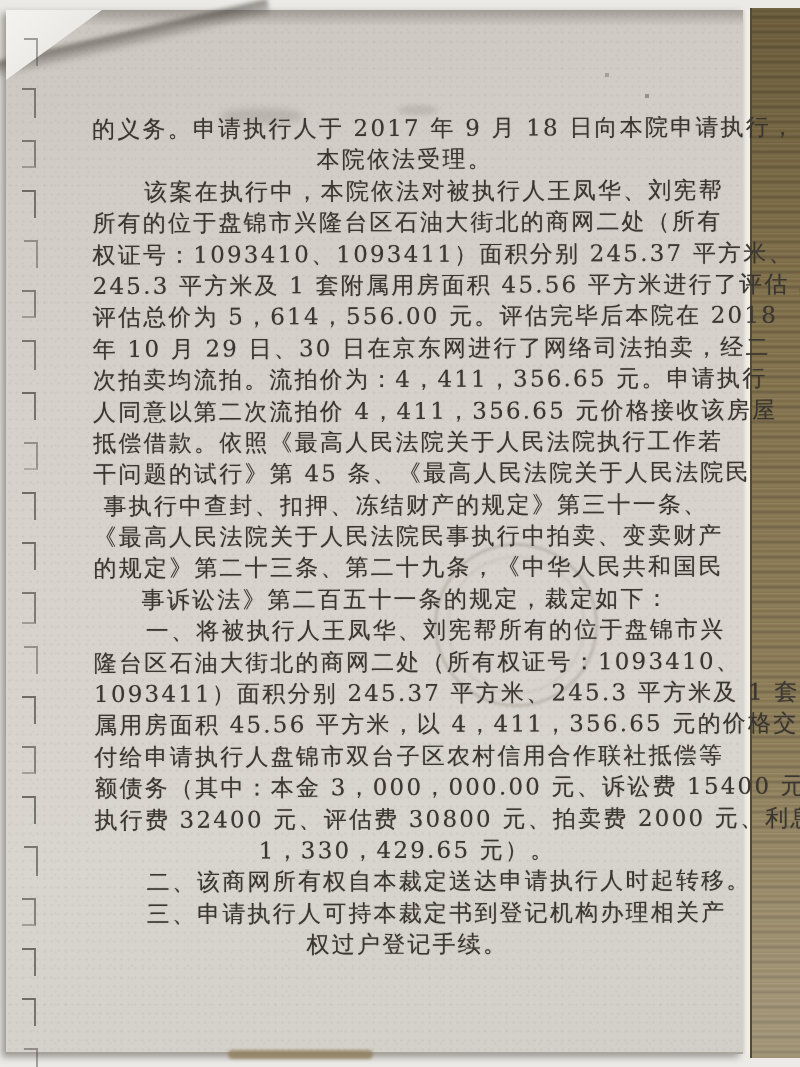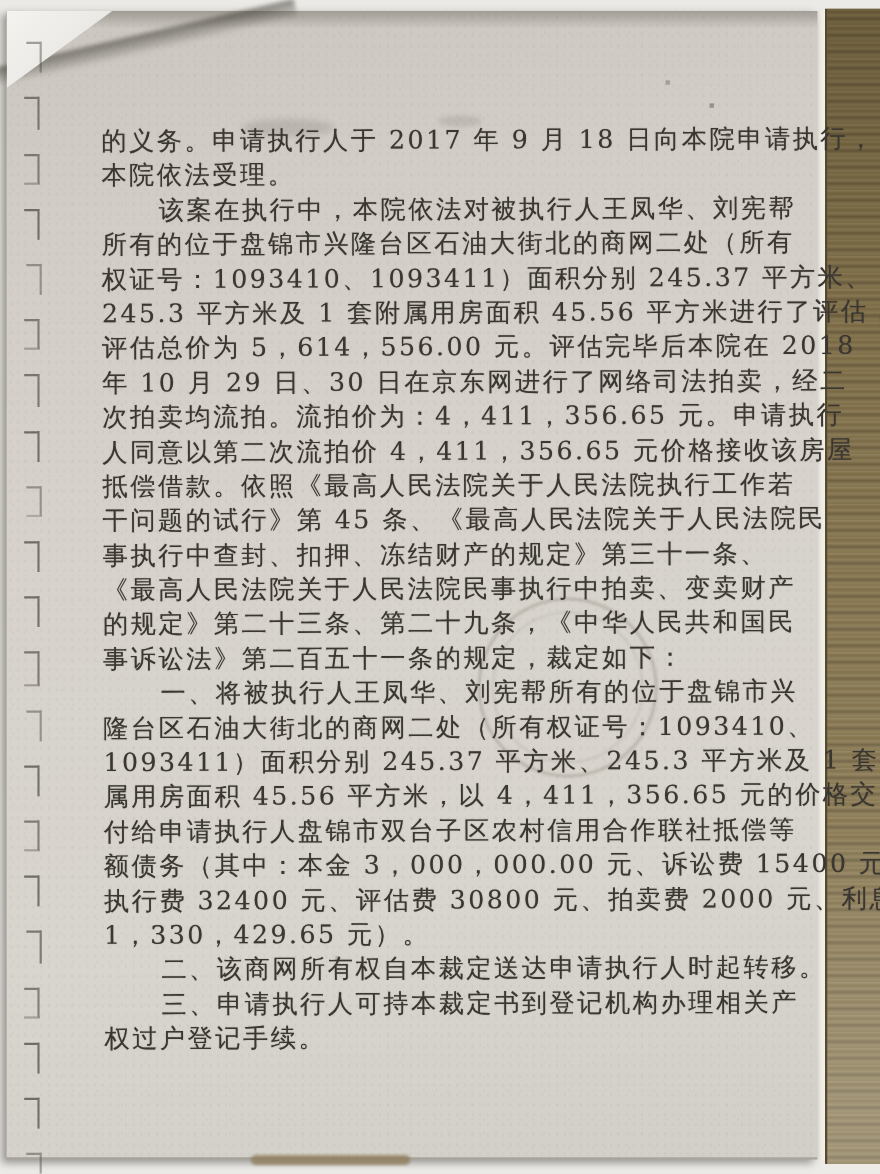--- a/index.html
+++ b/index.html
@@ -1,19 +1,20 @@
 <!DOCTYPE html>
 <html><head>
 <meta charset="utf-8">
 <style>
   html,body { margin:0; padding:0; background:#ebe9e5; }
   .scene {
     position:relative; width:800px; height:1067px; overflow:hidden;
     background:linear-gradient(to bottom,#eceae6 0%,#e9e7e3 50%,#ecebe8 100%);
     font-family:"DejaVu Serif","Liberation Serif",serif;
+    text-align:center;
   }
 
   
   .wood {
     position:absolute; left:750px; top:8px; width:50px; height:1050px;
     background:
       linear-gradient(to bottom, rgba(35,28,10,0.28), rgba(35,28,10,0.08) 25%, rgba(255,255,255,0.06) 70%, rgba(255,255,255,0.22) 95%),
       repeating-linear-gradient(to bottom,
         #94845f 0px, #7d6c45 3px, #90805a 6px, #6f6040 9px, #8d7d57 12px, #83734c 15px),
       #87764f;

